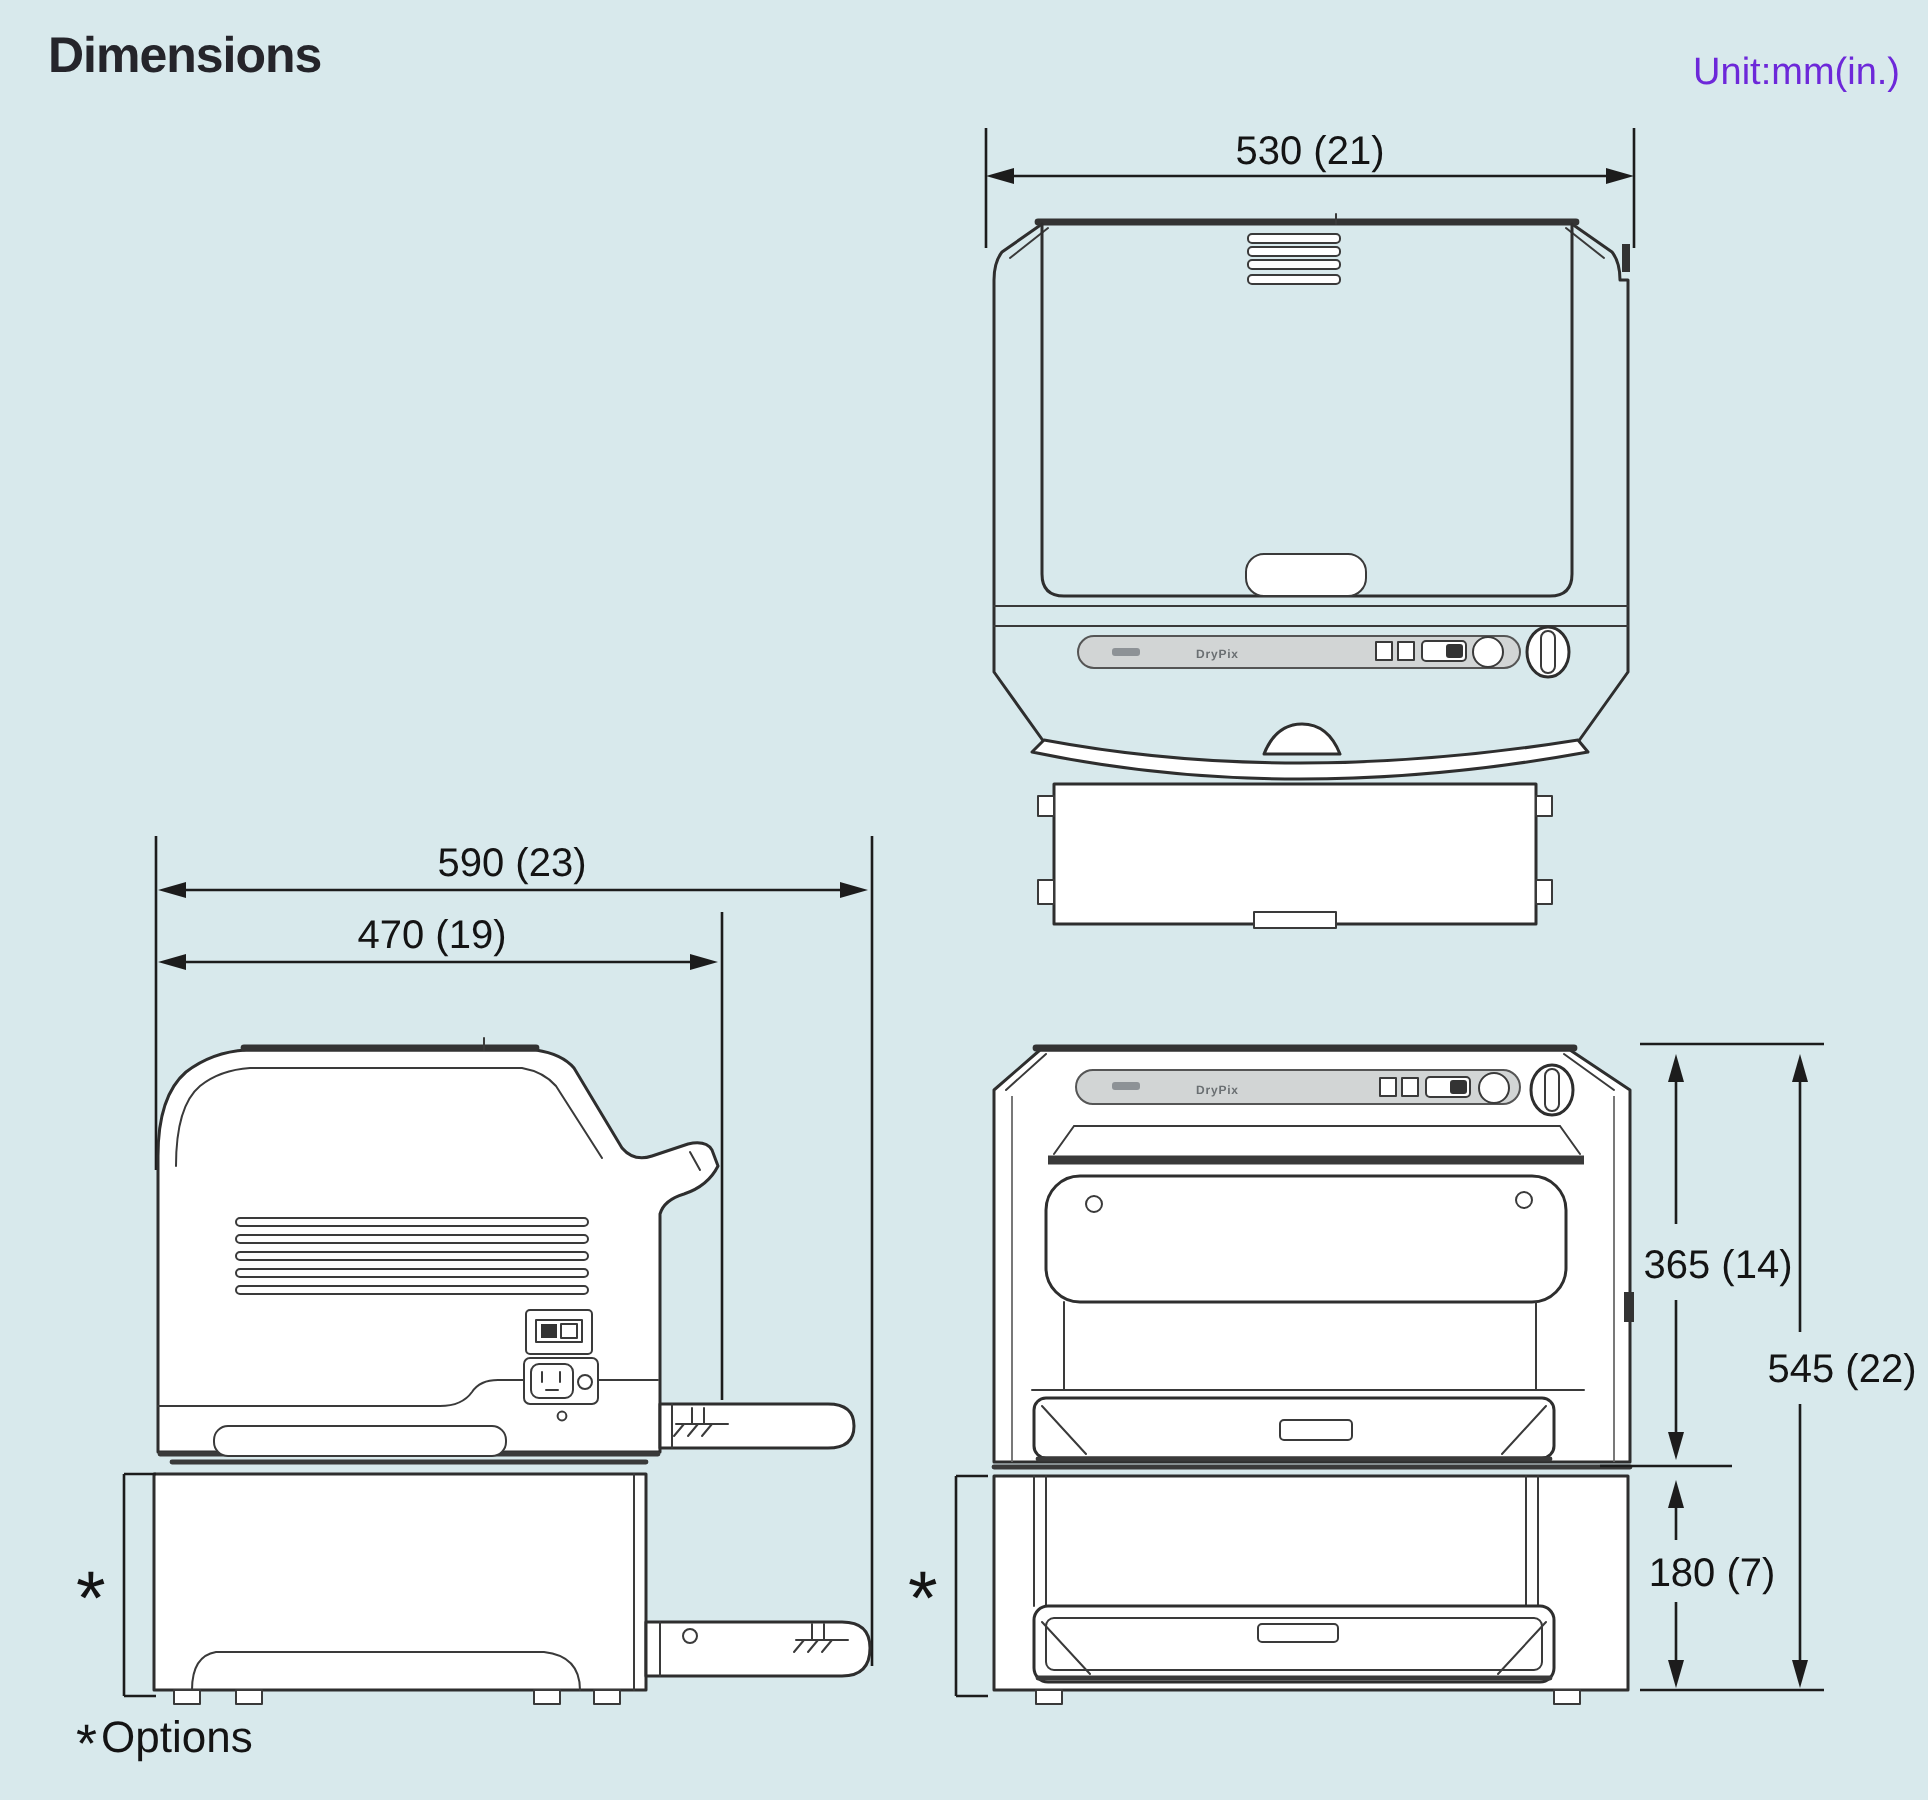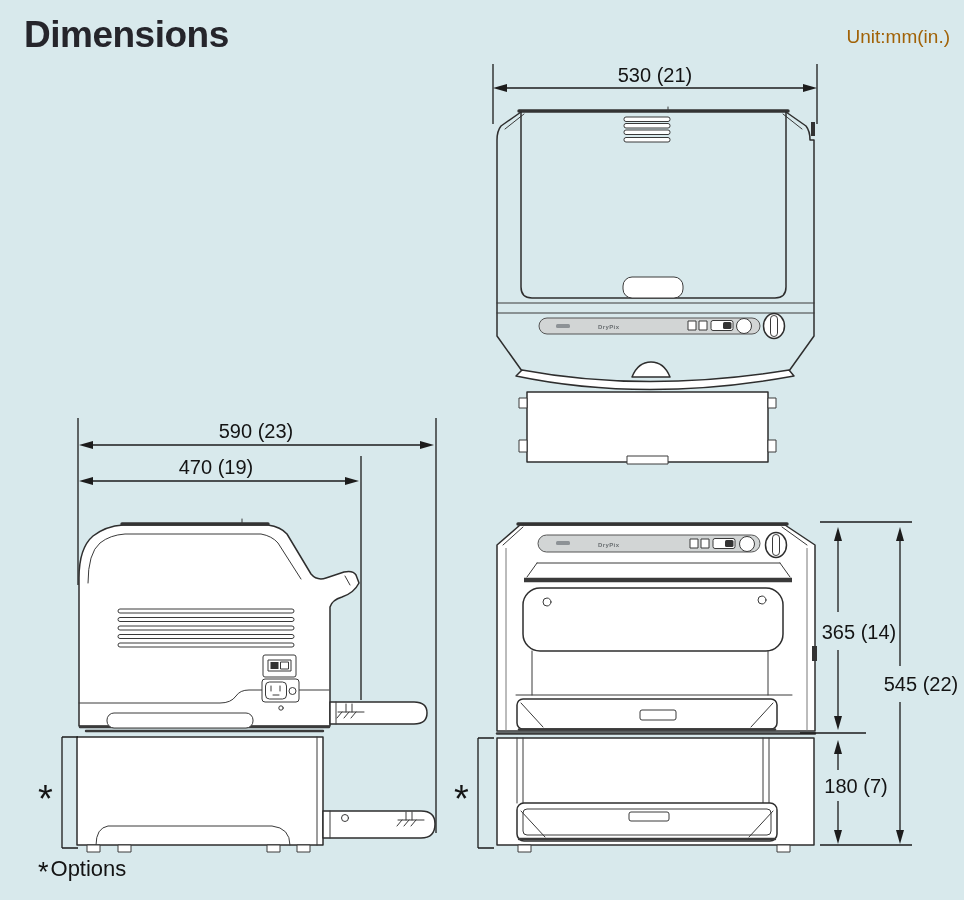--- a/index.html
+++ b/index.html
@@ -3,25 +3,25 @@
 <meta charset="utf-8">
 <style>
   html,body{margin:0;padding:0;}
   .canvas{
     position:relative;width:964px;height:900px;overflow:hidden;
     background:#d8e9ec;
     font-family:"Liberation Sans",sans-serif;
   }
   .page-title{
     position:absolute;left:24px;top:14px;
-    font-size:37px;font-weight:700;color:#25252b;letter-spacing:-.5px;
+    font-size:25px;font-weight:700;color:#25252b;letter-spacing:-.5px;
   }
   .unit-label{
     position:absolute;right:14px;top:26px;
-    font-size:19px;color:#a16207;
+    font-size:19px;color:#6d28d9;
   }
   .footnote{
     position:absolute;left:38px;top:856px;
     font-size:22px;color:#141414;display:flex;align-items:center;
   }
   .footnote .mark{font-size:27px;line-height:22px;position:relative;top:3px;margin-right:2px;}
   svg{position:absolute;left:0;top:0;}
   
   .ln  {fill:none;stroke:#2e2e2e;stroke-width:1.5;stroke-linejoin:round;stroke-linecap:round;}
   .lnt {fill:none;stroke:#3a3a3a;stroke-width:1;stroke-linejoin:round;stroke-linecap:round;}

